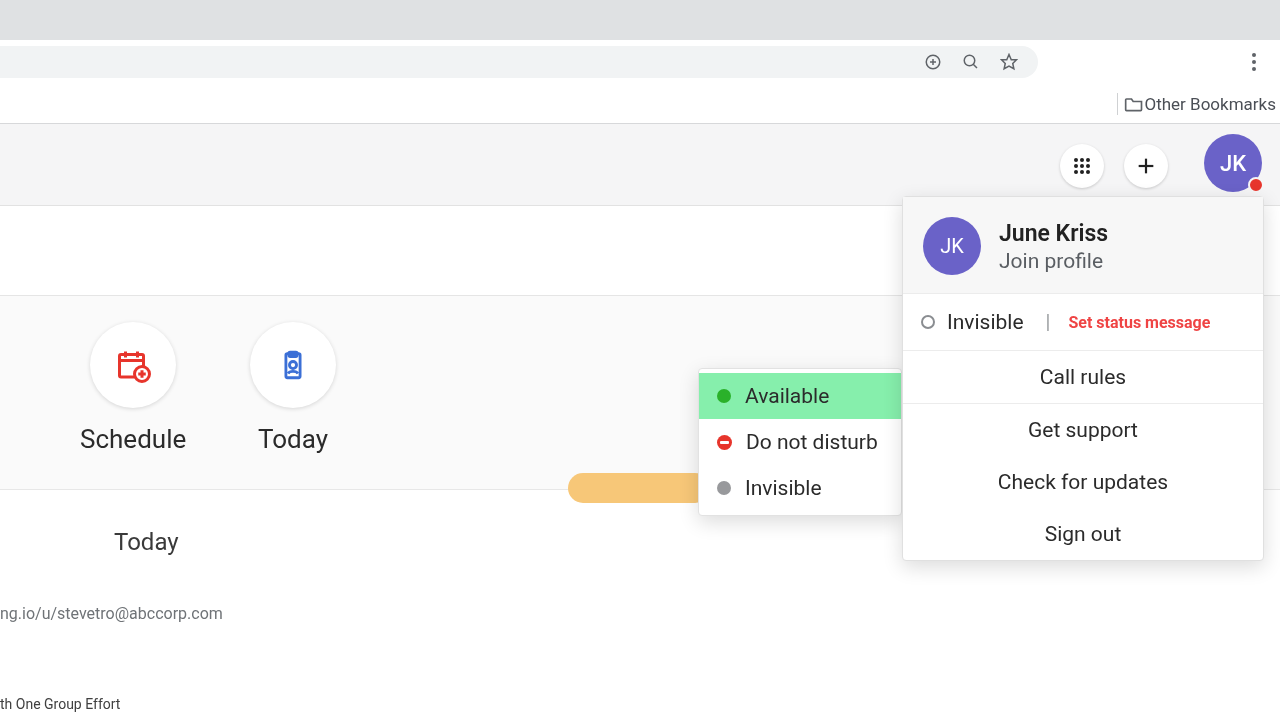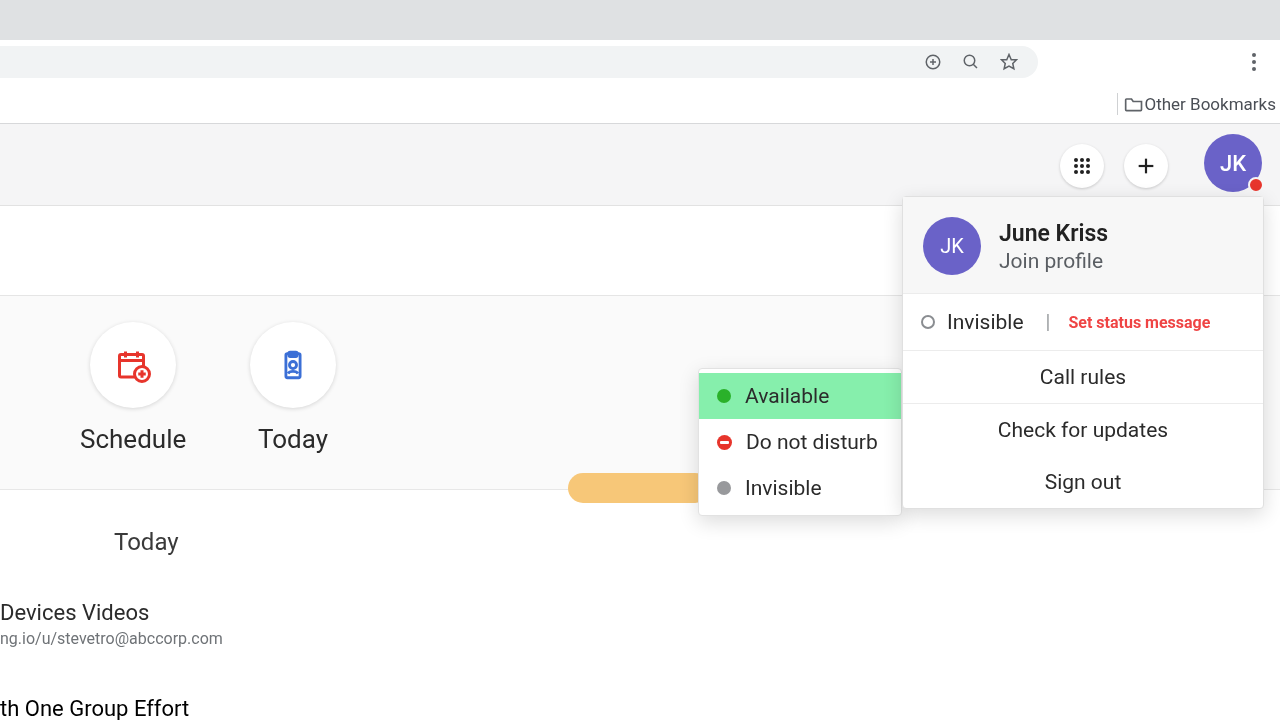--- a/index.html
+++ b/index.html
@@ -35,21 +35,21 @@
   .tile-schedule { left:80px;text-align:center; }
   .tile-join { left:250px; }
   .circle { width:86px; height:86px; border-radius:50%; background:#fff; box-shadow:0 1px 4px rgba(0,0,0,0.15); display:flex; align-items:center; justify-content:center; margin:0 auto; }
   .action-label { margin-top:16px; font-size:26px; color:#2b2b2b; }
 
   .today-label { position:absolute; left:114px; top:528px; font-size:24px; color:#3a3a3a; }
 
   .item-1 { position:absolute; left:0; top:600px; }
   .item-1 .t { font-size:22px; color:#2b2b2b; }
   .item-1 .s { font-size:16px; color:#6f7377; margin-top:4px; }
-  .item-2 { position:absolute; left:0; top:696px; font-size:22px; color:#000000; }
+  .item-2 { position:absolute; left:0; top:696px; font-size:14px; color:#404040; }
 
   .pill { position:absolute; left:568px; top:473px; width:142px; height:30px; background:#f7c778; border-radius:18px; }
 
   
   .profile-menu { position:absolute; right:16px; top:196px; width:362px; background:#fff; border:1px solid #e0e0e0; border-radius:4px; box-shadow:0 6px 20px rgba(0,0,0,0.14); z-index:50; }
   .pm-head { display:flex; align-items:center; gap:18px; padding:20px 20px 18px 20px; background:#f7f7f7; border-bottom:1px solid #ececec; }
   .pm-av { width:58px; height:58px; border-radius:50%; background:#6a62c8; color:#fff; display:flex; align-items:center; justify-content:center; font-size:20px; }
   .pm-name { font-size:23px; font-weight:600; color:#222; }
   .pm-sub { font-size:21px; color:#5a5e63; margin-top:2px; }
   .pm-status { display:flex; align-items:center; padding:16px 18px; gap:12px; border-bottom:1px solid #ececec; }
@@ -179,21 +179,20 @@
         </svg>
       </span>
     </div>
     <div class="action-label">Today</div>
   </div>
 </div>
 
 <div class="today-label">Today</div>
 
 <div class="item-1">
-  <div class="t">Devices Videos</div>
   <div class="s">ng.io/u/stevetro@abccorp.com</div>
 </div>
 <div class="item-2">
   <span>th One Group Effort</span>
 </div>
 
 <div class="pill"></div>
 
 <div class="status-menu">
   <div class="sm-row hover">
@@ -224,18 +223,21 @@
     <span class="st-dot"></span>
     <span class="st-label">Invisible</span>
     <span class="st-sep">|</span>
     <span class="st-set">Set status message</span>
   </div>
   <div class="pm-row">
     <span>Call rules</span>
   </div>
   <div class="pm-div"></div>
   <div class="pm-row">
+    <span>Get support</span>
+  </div>
+  <div class="pm-row">
     <span>Check for updates</span>
   </div>
   <div class="pm-row">
     <span>Sign out</span>
   </div>
 </div>
 
 </body></html>

